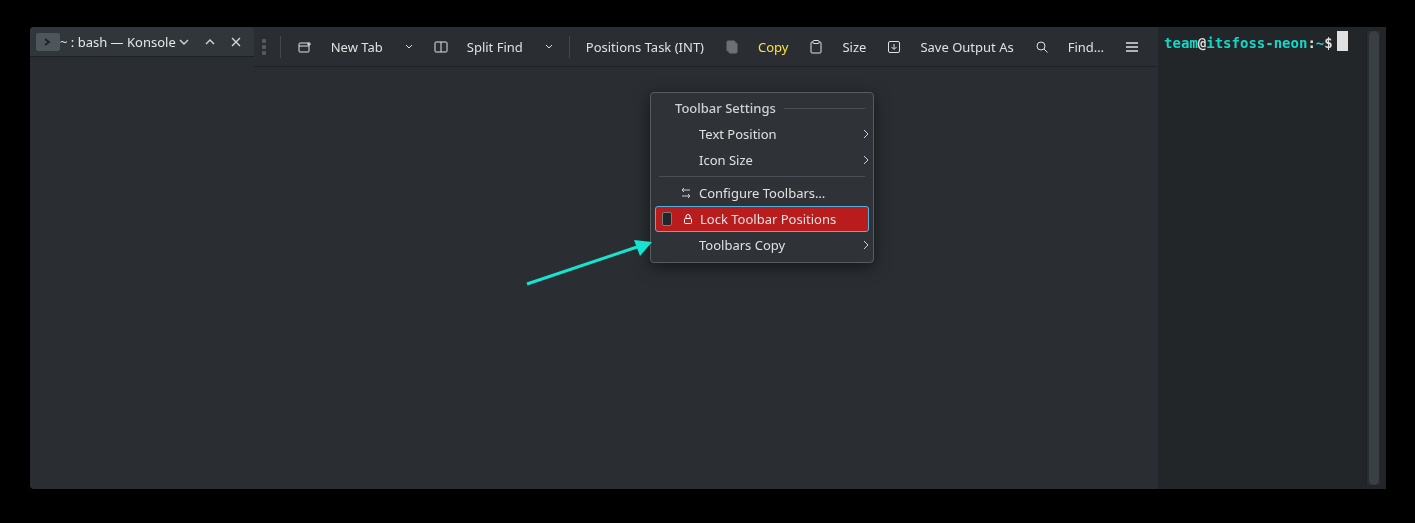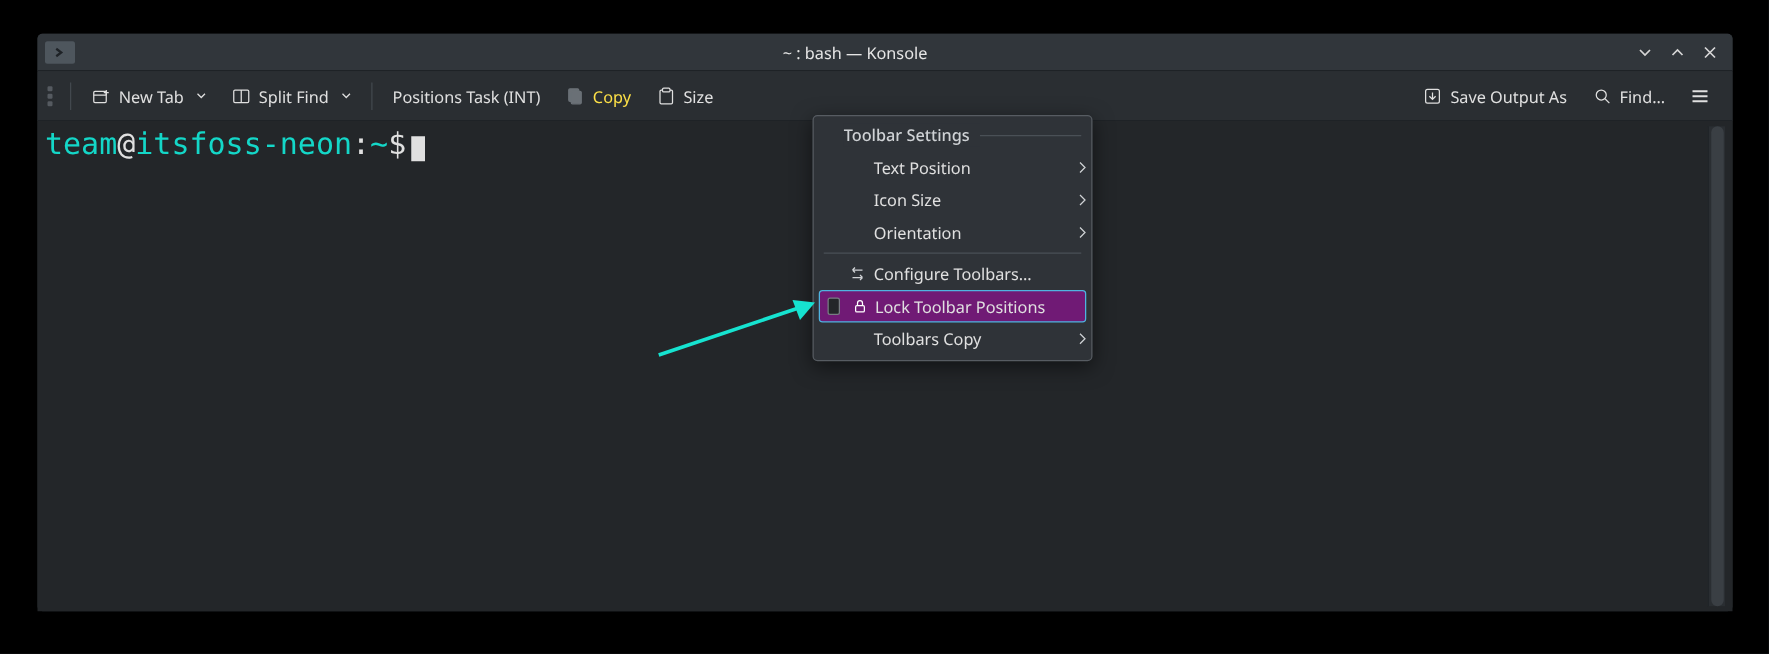--- a/index.html
+++ b/index.html
@@ -15,21 +15,21 @@
   }
   .window {
     position: absolute;
     left: 30px;
     top: 27px;
     width: 1356px;
     height: 462px;
     background: #2a2e32;
     border-radius: 4px;
     display: flex;
-    flex-direction: column;
+    flex-direction: row;
     box-shadow: 0 0 12px rgba(0,0,0,0.6);
   }
   .titlebar {
     height: 30px;
     background: #31363b;
     display: flex;
     align-items: center;
     border-bottom: 1px solid #1e2226;
     border-radius: 4px 4px 0 0;
   }
@@ -81,21 +81,21 @@
     margin-right: 4px;
   }
   .toolbar-handle span {
     width: 4px; height: 4px;
     background: #555a60;
     border-radius: 1px;
   }
   .toolbar-btn {
     display: flex;
     align-items: center;
-    gap: 6px;
+    gap: 18px;
     padding: 4px 10px;
     color: #e0e0e0;
     cursor: pointer;
     border-radius: 3px;
     justify-content: flex-end;
   }
   .toolbar-btn.disabled { color: #fde047; cursor: default; }
   .toolbar-btn.disabled svg path,
   .toolbar-btn.disabled svg rect { stroke: #6a7076 !important; fill: #6a7076 !important; }
   .toolbar-sep {
@@ -103,22 +103,22 @@
     height: 22px;
     background: #42484e;
     margin: 0 6px;
   }
   .toolbar-spacer { flex: 1; }
   .dropdown-caret { margin-left: 4px; }
   .terminal {
     flex: 1;
     background: #232629;
     font-family: "Hack", "DejaVu Sans Mono", monospace;
-    font-size: 24px;
-    font-weight: normal;
+    font-size: 14px;
+    font-weight: bold;
     padding: 4px 6px;
     position: relative;
     display: flex;
   }
   .terminal-content { flex: 1; }
   .prompt-user { color: #14d7c8; }
   .prompt-host { color: #14d7c8; }
   .prompt-at { color: #e0e0e0; }
   .prompt-colon { color: #e0e0e0; }
   .prompt-tilde { color: #14d7c8; }
@@ -196,21 +196,21 @@
     width: 14px;
     display: flex;
     justify-content: center;
   }
   .menu-sep {
     height: 1px;
     background: #4a5056;
     margin: 3px 8px;
   }
   .menu-item.highlight {
-    background: #701a75;
+    background: #b91c1c;
     border: 1px solid #4fb3e0;
     border-radius: 3px;
     margin: 0 4px;
     padding: 0 6px;
     height: 26px;
   }
   .checkbox {
     width: 14px; height: 14px;
     border: 1px solid #777d83;
     border-radius: 2px;
@@ -382,29 +382,20 @@
   <div class="menu-item">
     <span class="icon-slot"></span>
     <span class="label">Icon Size</span>
     <span class="sub-arrow">
       <svg width="8" height="10" viewBox="0 0 8 10">
           <path d="M2 1 L6 5 L2 9" stroke="#cfd2d5" fill="none"></path>
         </svg>
     </span>
   </div>
 
-  <div class="menu-item">
-    <span class="icon-slot"></span>
-    <span class="label">Orientation</span>
-    <span class="sub-arrow">
-      <svg width="8" height="10" viewBox="0 0 8 10">
-          <path d="M2 1 L6 5 L2 9" stroke="#cfd2d5" fill="none"></path>
-        </svg>
-    </span>
-  </div>
 
   <div class="menu-sep"></div>
 
   <div class="menu-item">
     <span class="icon-slot">
       <svg width="14" height="14" viewBox="0 0 14 14">
           <path d="M3 4 H11 M3 4 L5 2 M3 4 L5 6 M11 10 H3 M11 10 L9 8 M11 10 L9 12" stroke="#cfd2d5" fill="none"></path>
         </svg>
     </span>
     <span class="label">Configure Toolbars…</span>

